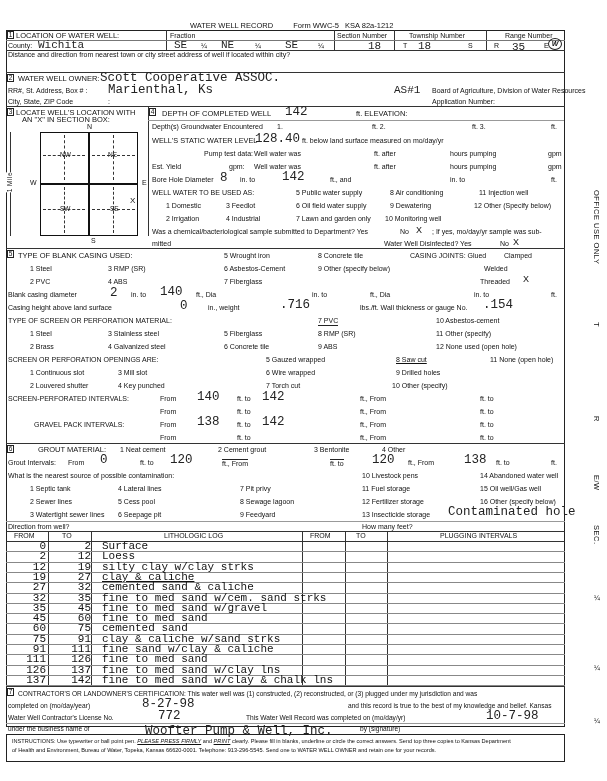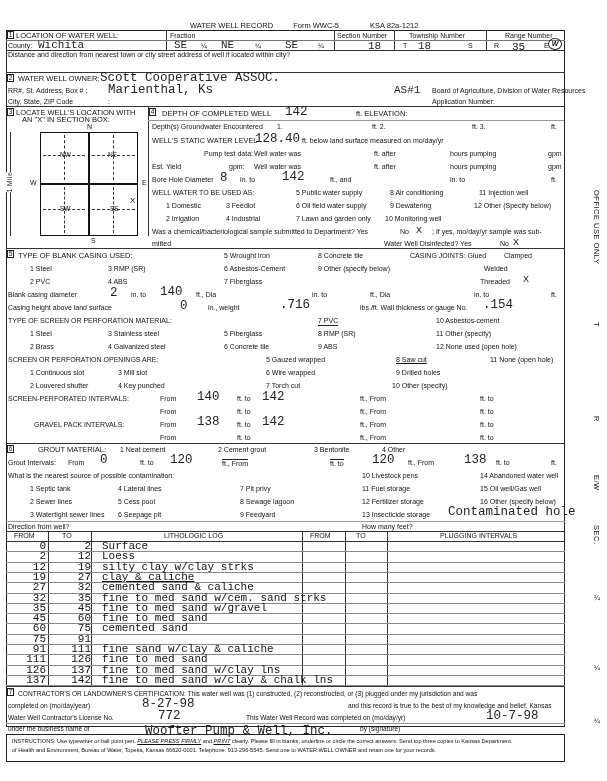--- a/index.html
+++ b/index.html
@@ -20,21 +20,21 @@
   .instr { font-size: 5.6px; line-height: 8px; }
   .secbox { position: absolute; border: 1.5px solid #111; }
   .q { position: absolute; font-size: 6.5px; }
 </style>
 </head>
 <body>
 
 <div class="abs s" style="left:190px;top:22px;font-size:7.5px;">
   <span>WATER WELL RECORD</span>
   <span style="margin-left:18px">Form WWC-5</span>
-  <span style="margin-left:29px">KSA 82a-1212</span>
+  <span style="margin-left:4px">KSA 82a-1212</span>
 </div>
 
 <div class="hl thk" style="left:6px;top:30px;width:559px;"></div>
 <div class="vl thk" style="left:6px;top:30px;height:696px;"></div>
 <div class="vl thk" style="left:564px;top:30px;height:696px;"></div>
 <div class="hl thk" style="left:6px;top:726px;width:559px;"></div>
 
 <div class="sec-num" style="left:7px;top:31px;">1</div>
 <div class="abs s" style="left:16px;top:32px;font-size:7.5px;">LOCATION OF WATER WELL:</div>
 <div class="vl" style="left:166px;top:30px;height:20px;"></div>
@@ -364,20 +364,21 @@
     <div class="hl" style="left: 6px; width: 559px; top: 623.4px; background: rgb(136, 136, 136);"></div>
     <div class="row-log" style="top: 624.4px; height: 10.3px;">
       <span class="from" style="font-size: 11px; top: -2px;">60</span>
       <span class="to" style="font-size: 11px; top: -2px;">75</span>
       <span class="desc" style="font-size: 11px; top: -2px;">cemented sand</span>
     </div>
     <div class="hl" style="left: 6px; width: 559px; top: 633.7px; background: rgb(136, 136, 136);"></div>
     <div class="row-log" style="top: 634.7px; height: 10.3px;">
       <span class="from" style="font-size: 11px; top: -2px;">75</span>
       <span class="to" style="font-size: 11px; top: -2px;">91</span>
+      <span class="desc" style="font-size: 11px; top: -2px;">clay &amp; caliche w/sand strks</span>
     </div>
     <div class="hl" style="left: 6px; width: 559px; top: 644px; background: rgb(136, 136, 136);"></div>
     <div class="row-log" style="top: 645px; height: 10.3px;">
       <span class="from" style="font-size: 11px; top: -2px;">91</span>
       <span class="to" style="font-size: 11px; top: -2px;">111</span>
       <span class="desc" style="font-size: 11px; top: -2px;">fine sand w/clay &amp; caliche</span>
     </div>
     <div class="hl" style="left: 6px; width: 559px; top: 654.3px; background: rgb(136, 136, 136);"></div>
     <div class="row-log" style="top: 655.3px; height: 10.3px;">
       <span class="from" style="font-size: 11px; top: -2px;">111</span>

